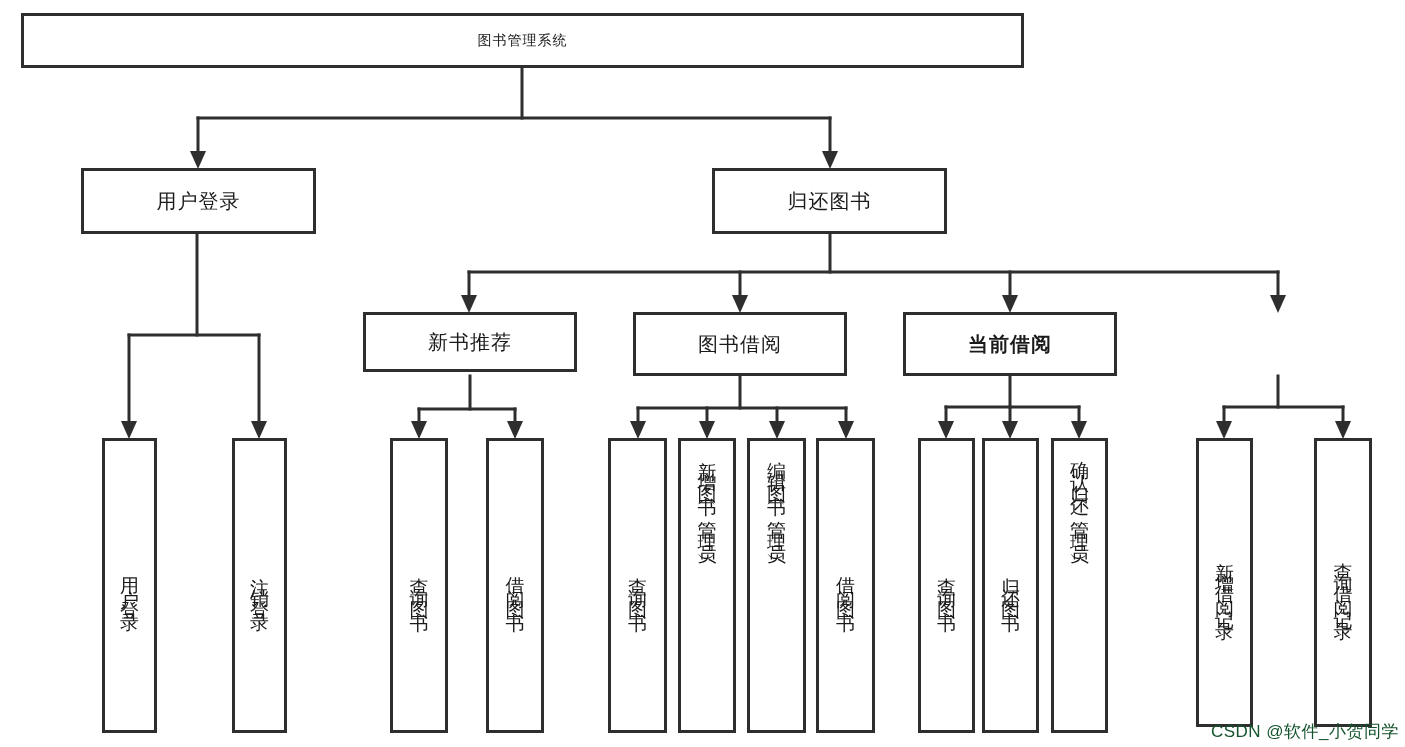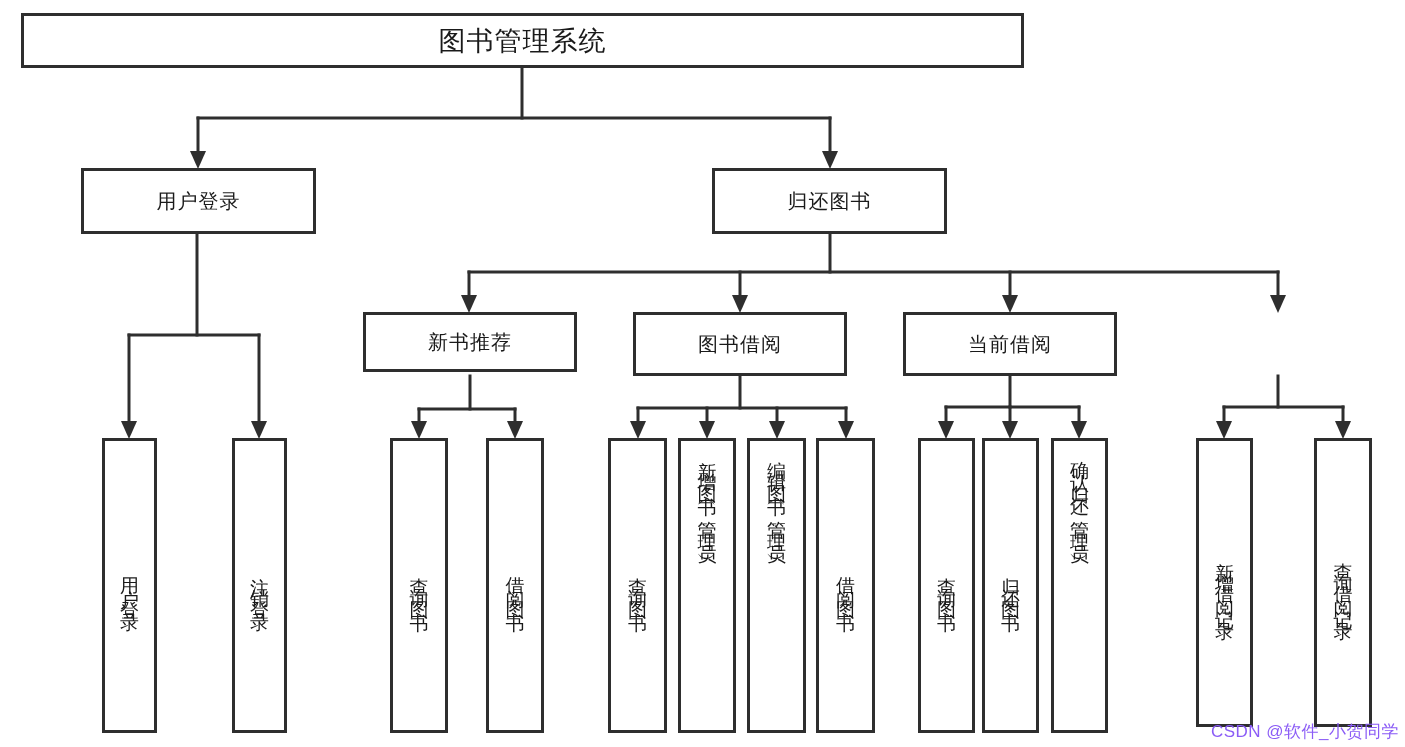--- a/index.html
+++ b/index.html
@@ -15,38 +15,38 @@
     position:absolute;
     box-sizing:border-box;
     background:#ffffff;
     border:3px solid #2e2e2e;
     display:flex;
     align-items:center;
     justify-content:center;
     color:#1a1a1a;
   }
   .hlabel{font-size:20px;letter-spacing:1px;white-space:nowrap;}
-  .root .hlabel{font-size:27px;}
+  .root .hlabel{font-size:14px;}
   .leaf{align-items:center;}
   .leaf .vlabel{
     writing-mode:vertical-rl;
     text-orientation:mixed;
     font-size:19px;
     line-height:1.25;
     letter-spacing:12px;
     white-space:nowrap;
     color:#1a1a1a;
   }
   .leaf.v-top{align-items:flex-start;}
   .leaf.v-top .vlabel{padding-top:5px;}
   #watermark{
     position:absolute;
     right:6px;bottom:4px;
     font-size:17px;
-    color:#8b5cf6;
+    color:#14532d;
     letter-spacing:0.5px;
     z-index:5;
     white-space:nowrap;
   }
   .wire{stroke:#2e2e2e;stroke-width:3;fill:none;stroke-linecap:square;}
   .head{fill:#2e2e2e;stroke:none;}
 </style>
 </head>
 <body>
 
@@ -138,21 +138,21 @@
   <div class="box" style="left:712px;top:168px;width:235px;height:66px;">
     <span class="hlabel">归还图书</span>
   </div>
 
   <div class="box" style="left:363px;top:312px;width:214px;height:60px;">
     <span class="hlabel">新书推荐</span>
   </div>
   <div class="box" style="left:633px;top:312px;width:214px;height:64px;">
     <span class="hlabel">图书借阅</span>
   </div>
-  <div class="box" style="left:903px;top:312px;width:214px;height:64px;">
+  <div class="box" style="left:903px;top:312px;width:214px;height:64px;font-weight:bold;">
     <span class="hlabel">当前借阅</span>
   </div>
 
   <div class="box leaf" style="left:102px;top:438px;width:55px;height:295px;">
     <span class="vlabel">用户登录</span>
   </div>
   <div class="box leaf" style="left:232px;top:438px;width:55px;height:295px;">
     <span class="vlabel">注销登录</span>
   </div>
 

